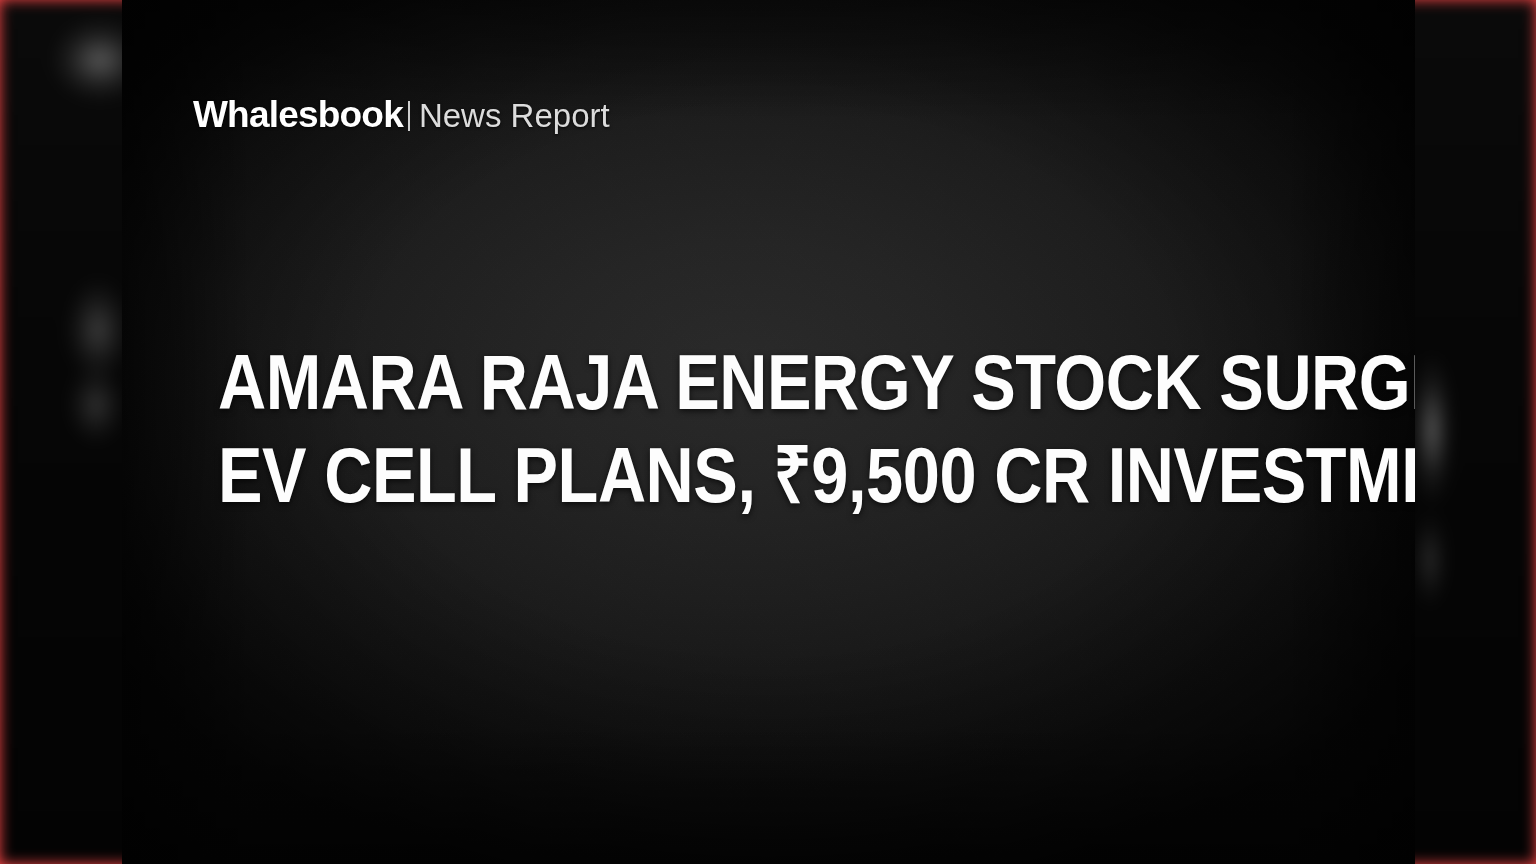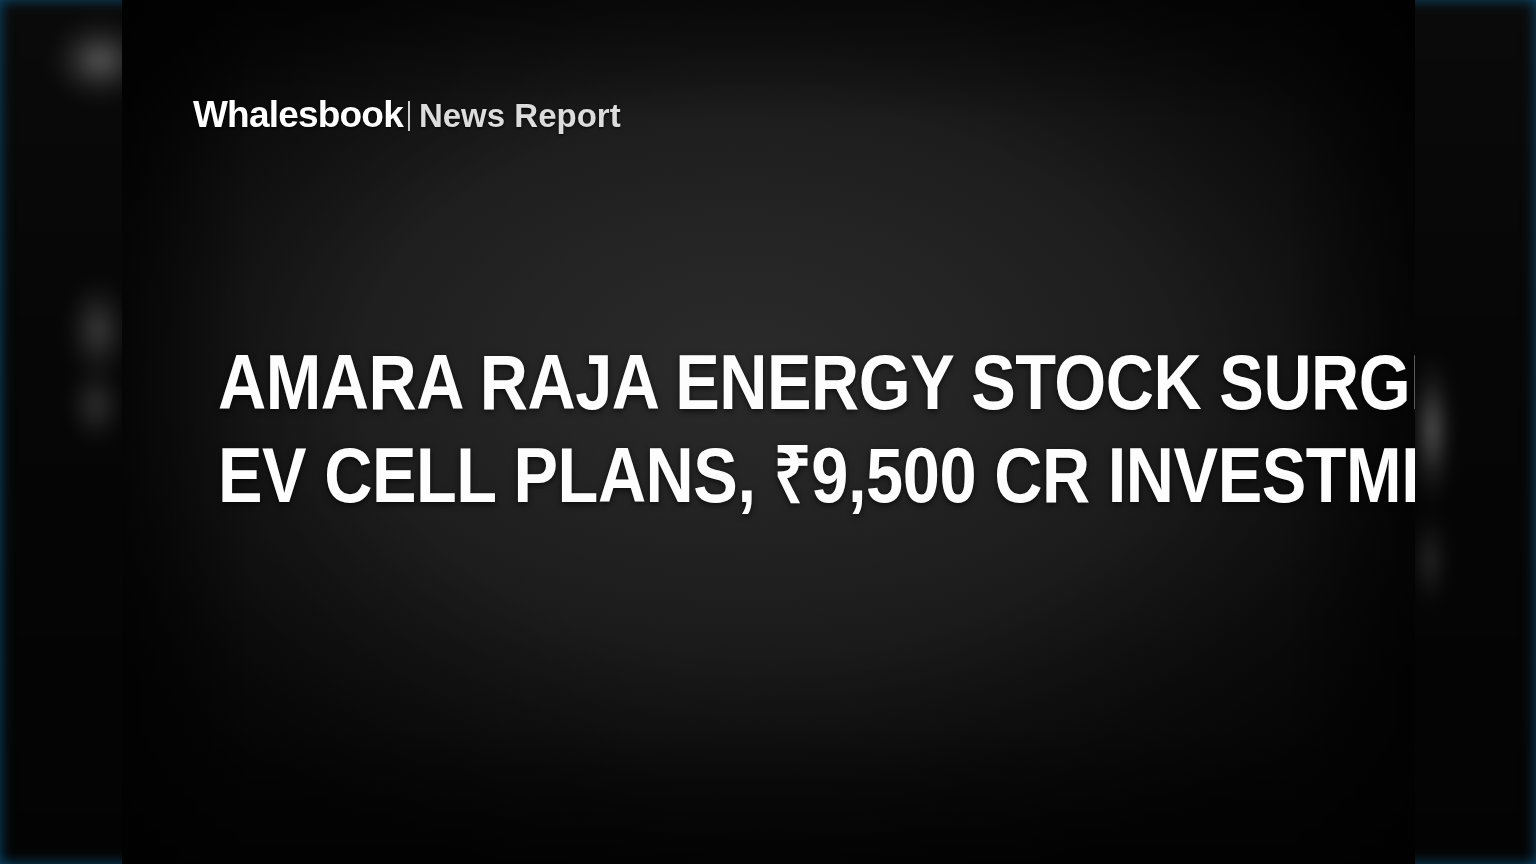--- a/index.html
+++ b/index.html
@@ -15,21 +15,21 @@
     overflow: hidden;
     font-family: "Liberation Sans", sans-serif;
     -webkit-font-smoothing: antialiased;
   }
 
   
   .stage {
     position: relative;
     width: 1536px;
     height: 864px;
-    background: #0c4a6e;
+    background: #ef4444;
     overflow: hidden;
   }
 
   
   .backdrop {
     position: absolute;
     inset: 0;
     background:
       radial-gradient(ellipse 70px 60px at 100px 60px,  rgba(190,190,190,0.42) 0%, rgba(120,120,120,0.16) 45%, rgba(0,0,0,0) 72%),
       radial-gradient(ellipse 46px 72px at 98px 330px,  rgba(175,175,175,0.30) 0%, rgba(110,110,110,0.12) 48%, rgba(0,0,0,0) 74%),
@@ -106,21 +106,21 @@
     height: 30px;
     margin: 0 9px 0 5px;
     background: #cfcfcf;
     align-self: center;
     position: relative;
     top: 1px;
   }
 
   .brand-sub {
     font-family: "Liberation Sans", sans-serif;
-    font-weight: 700;
+    font-weight: 400;
     font-size: 33px;
     line-height: 1;
     letter-spacing: 0px;
     color: #dcdcdc;
     text-shadow: 0 1px 3px rgba(0,0,0,0.8);
   }
 
   
   .headline {
     position: absolute;

